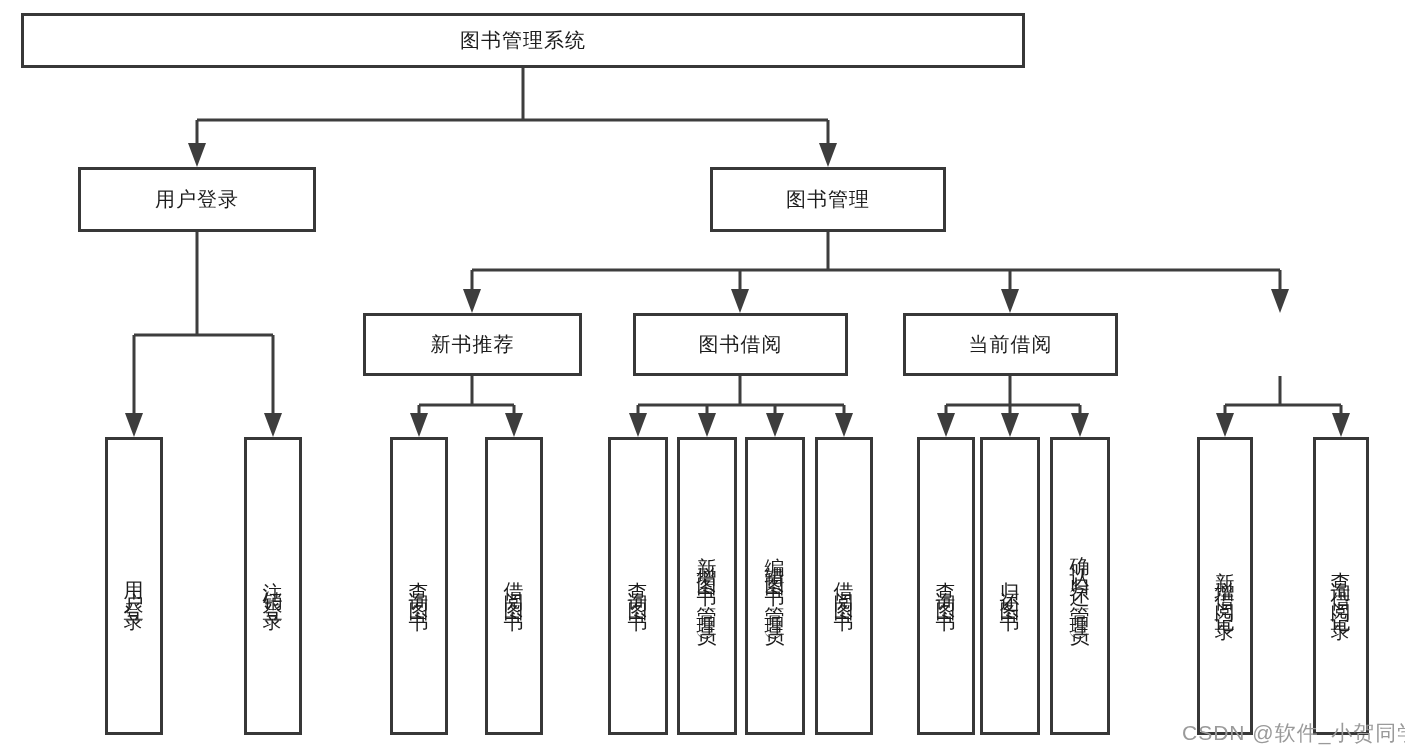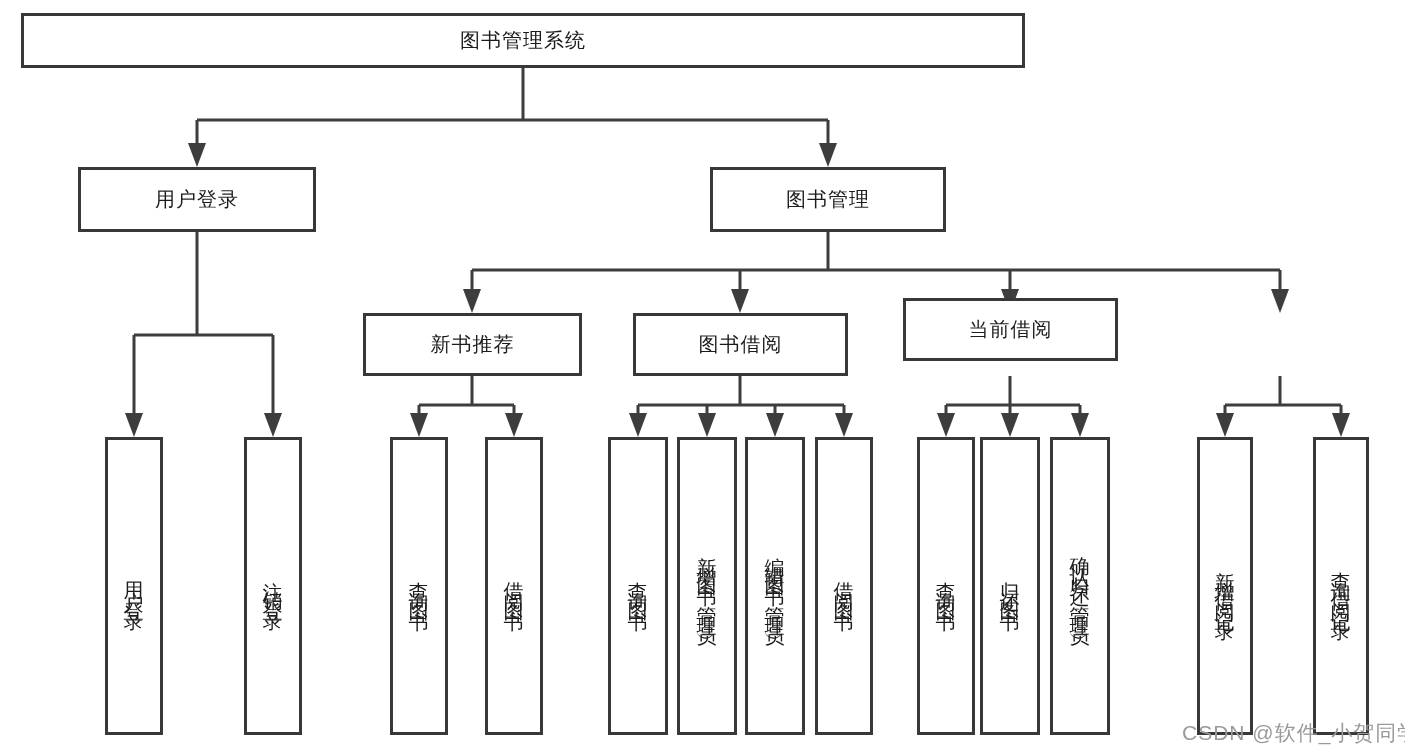--- a/index.html
+++ b/index.html
@@ -93,21 +93,21 @@
   <div class="box hbox" style="left:363px;top:313px;width:219px;height:63px">
     <span>新书推荐</span>
   </div>
 
   <div class="box hbox" style="left:710px;top:167px;width:236px;height:65px">
     <span>图书管理</span>
   </div>
   <div class="box hbox" style="left:633px;top:313px;width:215px;height:63px">
     <span>图书借阅</span>
   </div>
-  <div class="box hbox" style="left:903px;top:298px;width:215px;height:63px">
+  <div class="box hbox" style="left:903px;top:313px;width:215px;height:63px">
     <span>当前借阅</span>
   </div>
 
   <div class="box vbox" style="left:105px;width:58px">
     <span>用户登录</span>
   </div>
   <div class="box vbox" style="left:244px;width:58px">
     <span>注销登录</span>
   </div>
 

